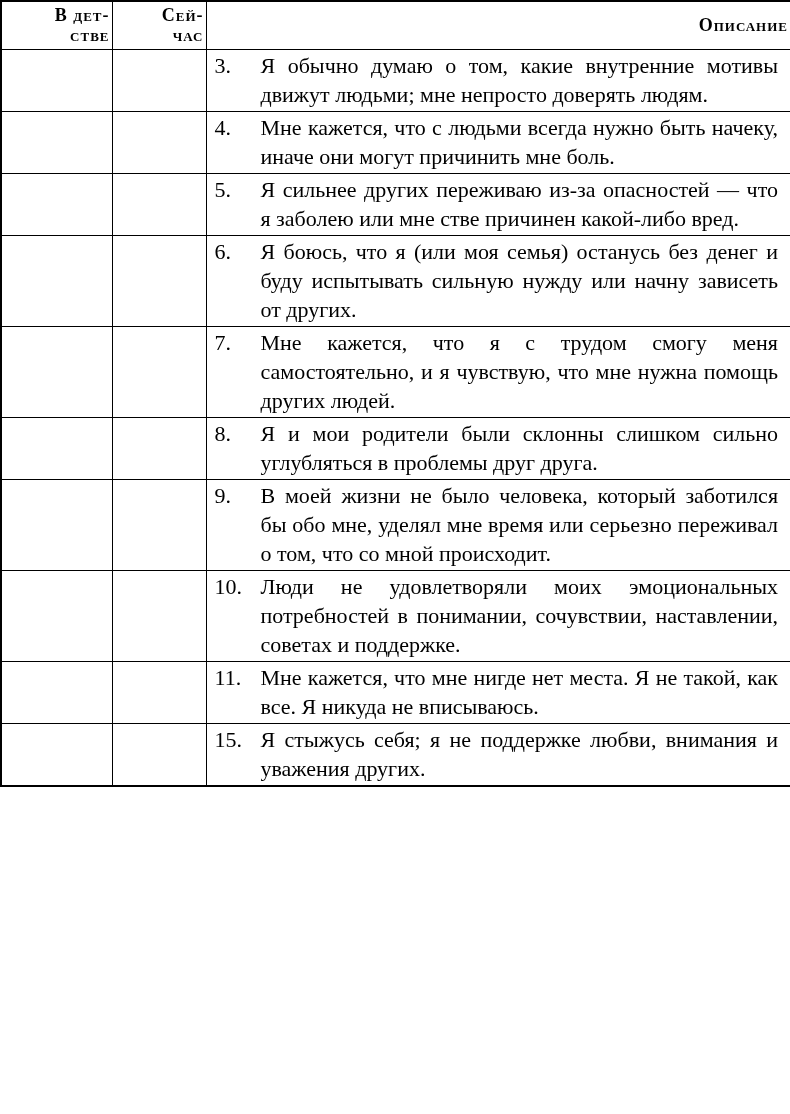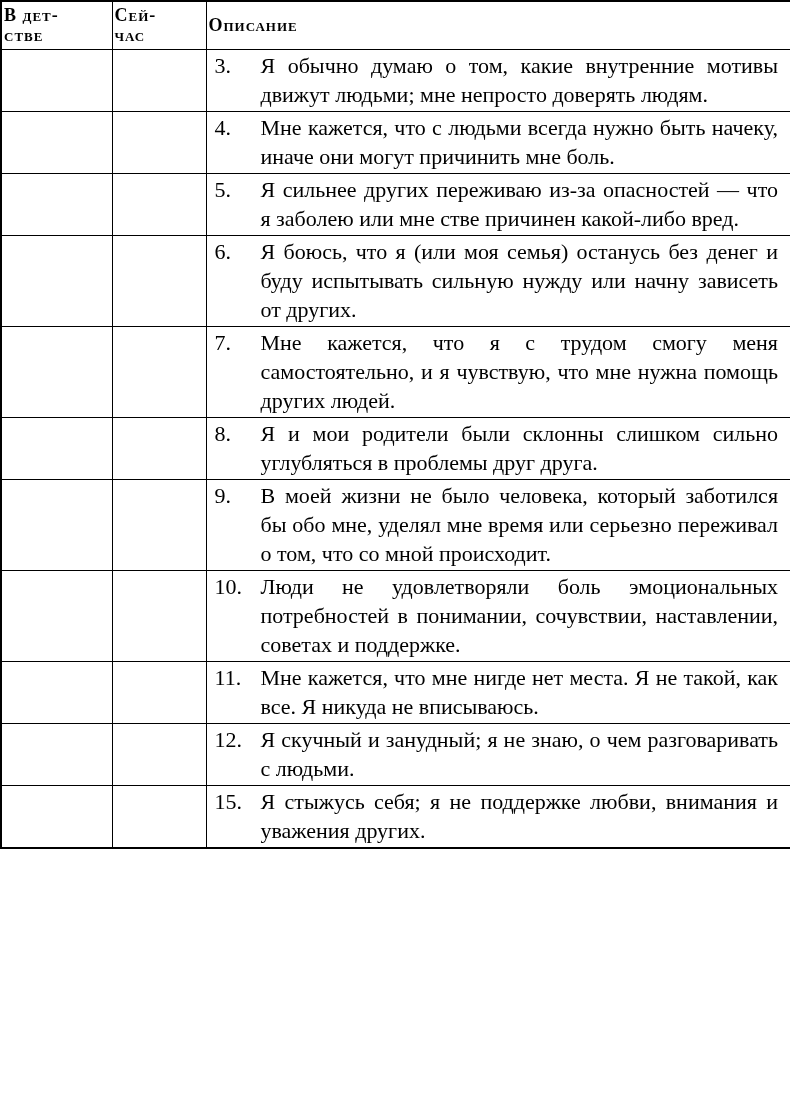--- a/index.html
+++ b/index.html
@@ -26,21 +26,21 @@
     border: 1.5px solid #000;
   }
 
   th {
     font-family: "Liberation Serif", "DejaVu Serif", serif;
     font-weight: bold;
     font-variant: small-caps;
     font-size: 18px;
     line-height: 20px;
     letter-spacing: 1px;
-    text-align: left;
+    text-align: right;
     vertical-align: middle;
     white-space: pre-line;
     padding: 3px 2px 4px 2px;
     height: 38px;
   }
 
   td.blank {
     background: #fff;
   }
 
@@ -153,48 +153,38 @@
           <div class="text">В моей жизни не было человека, который заботился бы обо мне, уделял мне время или серьезно переживал о том, что со мной происходит.</div>
         </div>
       </td>
     </tr>
     <tr>
       <td class="blank"></td>
       <td class="blank"></td>
       <td class="desc">
         <div class="item">
           <span class="num">10.</span>
-          <div class="text">Люди не удовлетворяли боль эмоциональных потребностей в понимании, сочувствии, наставлении, советах и поддержке.</div>
+          <div class="text">Люди не удовлетворяли моих эмоциональных потребностей в понимании, сочувствии, наставлении, советах и поддержке.</div>
         </div>
       </td>
     </tr>
     <tr>
       <td class="blank"></td>
       <td class="blank"></td>
       <td class="desc">
         <div class="item">
           <span class="num">11.</span>
           <div class="text">Мне кажется, что мне нигде нет места. Я не такой, как все. Я никуда не вписываюсь.</div>
         </div>
       </td>
     </tr>
     <tr>
       <td class="blank"></td>
       <td class="blank"></td>
       <td class="desc">
         <div class="item">
-          <span class="num">12.</span>
-          <div class="text">Я скучный и занудный; я не знаю, о чем разговаривать с людьми.</div>
-        </div>
-      </td>
-    </tr>
-    <tr>
-      <td class="blank"></td>
-      <td class="blank"></td>
-      <td class="desc">
-        <div class="item">
           <span class="num">15.</span>
           <div class="text">Я стыжусь себя; я не поддержке любви, внимания и уважения других.</div>
         </div>
       </td>
     </tr>
   </tbody>
 </table>
 
 </body></html>

